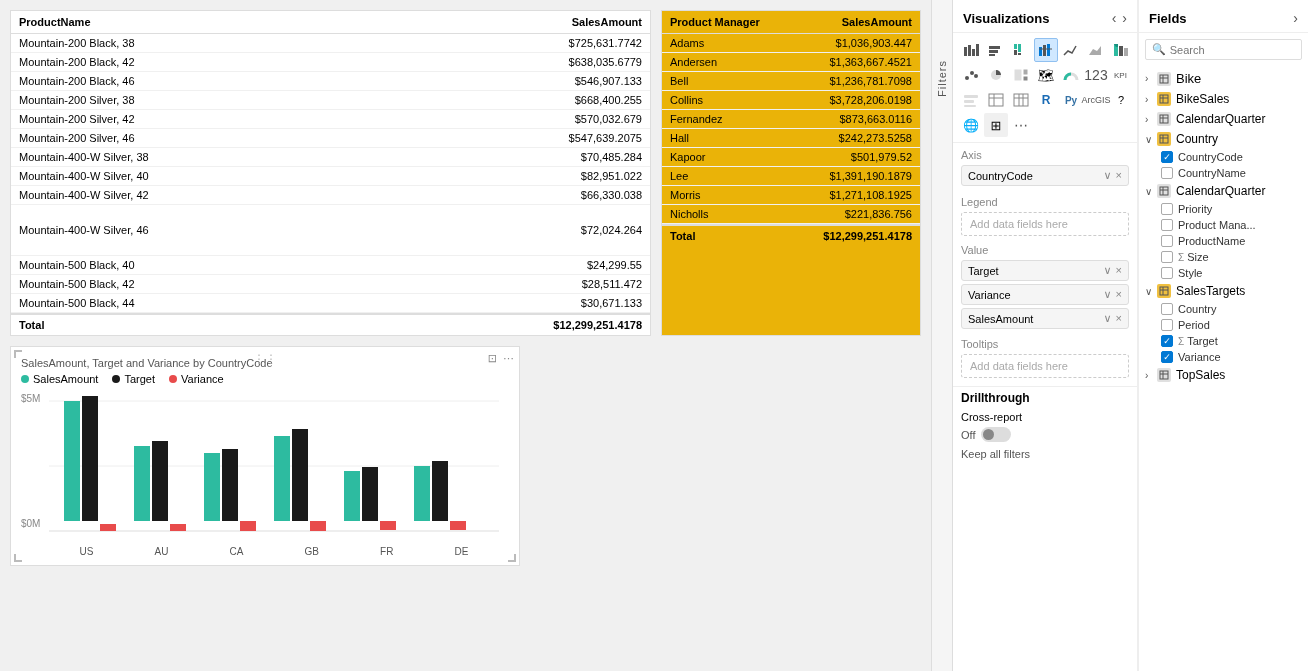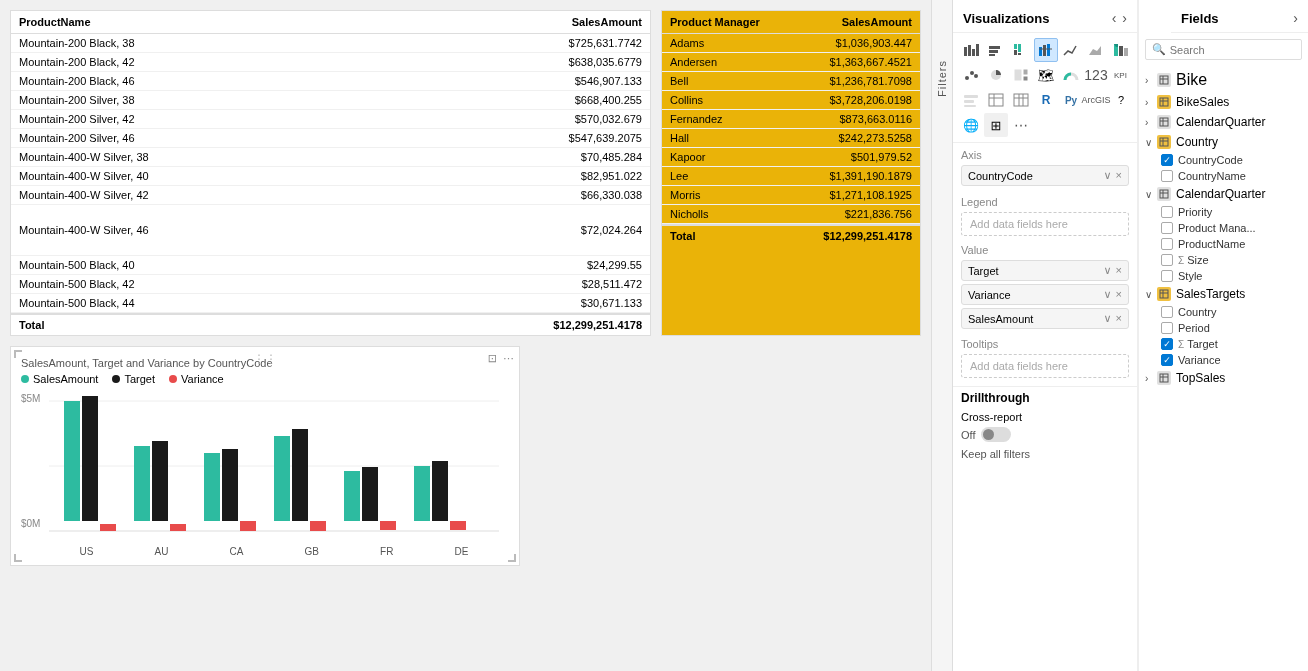--- a/index.html
+++ b/index.html
@@ -422,42 +422,42 @@
         <span style="font-size:11px; color:#555;">Off</span>
         <div style="width:30px;height:15px;background:#ddd;border-radius:8px;position:relative;cursor:pointer;">
           <div style="width:11px;height:11px;background:#888;border-radius:50%;position:absolute;left:2px;top:2px;"></div>
         </div>
       </div>
       <div style="font-size:11px; color:#555;">Keep all filters</div>
     </div>
   </div>
 
   <div style="width:170px; background:#fff; overflow-y:auto; display:flex; flex-direction:column; border-left:1px solid #eee;">
-    <div style="display:flex; align-items:center; justify-content:space-between; padding:10px 10px 6px; border-bottom:1px solid #eee;margin-left:32px;">
+    <div style="display:flex; align-items:center; justify-content:space-between; padding:10px 10px 6px; border-bottom:1px solid #eee;">
       <span style="font-size:13px; font-weight:600;">Fields</span>
       <span style="cursor:pointer; font-size:14px; color:#555;">›</span>
     </div>
 
     <div style="display:flex;align-items:center;border:1px solid #ddd;border-radius:2px;margin:6px;padding:3px 6px;">
       <span style="color:#888;margin-right:4px;font-size:11px;">🔍</span>
       <input type="text" style="border: none; outline: none; font-size: 11px; width: 100%; background: transparent;" placeholder="Search">
     </div>
 
     <div id="fields-list" style="padding:2px 0; overflow-y:auto; flex:1;">
         <div>
           <div style="display: flex; align-items: center; padding: 3px 6px; cursor: pointer; font-size: 12px;">
             <span style="margin-right: 2px; font-size: 10px; color: rgb(85, 85, 85); width: 10px;">›</span>
             <div style="width: 14px; height: 14px; border-radius: 2px; margin-right: 5px; font-size: 9px; display: flex; align-items: center; justify-content: center; background: rgb(224, 224, 224); color: rgb(85, 85, 85); flex-shrink: 0;">
               <svg width="10" height="10">
                 <rect x="1" y="1" width="8" height="8" fill="none" stroke="currentColor" stroke-width="1"></rect>
                 <line x1="1" y1="4" x2="9" y2="4" stroke="currentColor"></line>
                 <line x1="4" y1="1" x2="4" y2="9" stroke="currentColor"></line>
               </svg>
             </div>
-            <span style="font-size: 16px; font-weight: 500; text-align: center;">Bike</span>
+            <span style="font-size: 13px; font-weight: 500; text-align: center;">Bike</span>
           </div>
         </div>
         <div>
           <div style="display: flex; align-items: center; padding: 3px 6px; cursor: pointer; font-size: 12px;">
             <span style="margin-right: 2px; font-size: 10px; color: rgb(85, 85, 85); width: 10px;">›</span>
             <div style="width: 14px; height: 14px; border-radius: 2px; margin-right: 5px; font-size: 9px; display: flex; align-items: center; justify-content: center; background: rgb(240, 192, 64); color: rgb(85, 85, 85); flex-shrink: 0;">
               <svg width="10" height="10">
                 <rect x="1" y="1" width="8" height="8" fill="none" stroke="currentColor" stroke-width="1"></rect>
                 <line x1="1" y1="4" x2="9" y2="4" stroke="currentColor"></line>
                 <line x1="4" y1="1" x2="4" y2="9" stroke="currentColor"></line>

